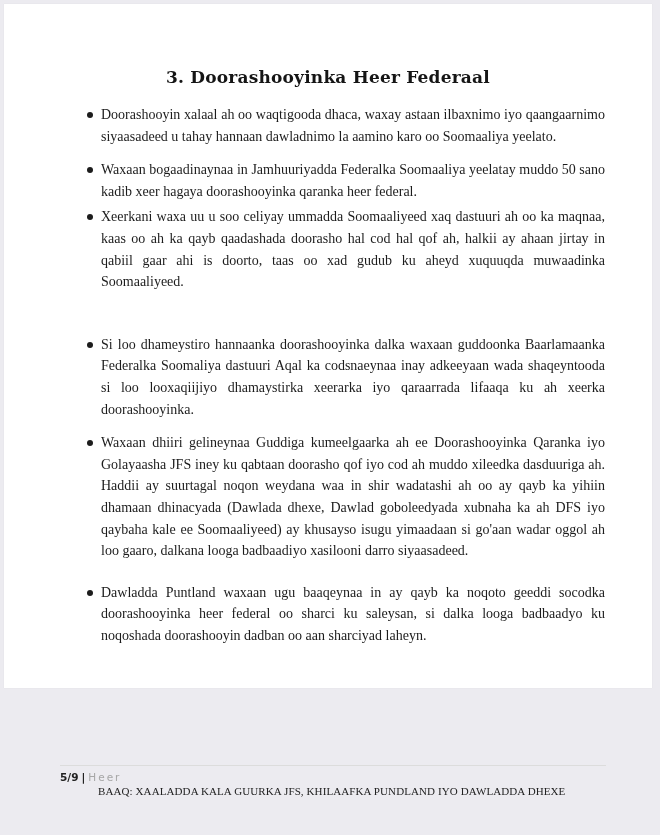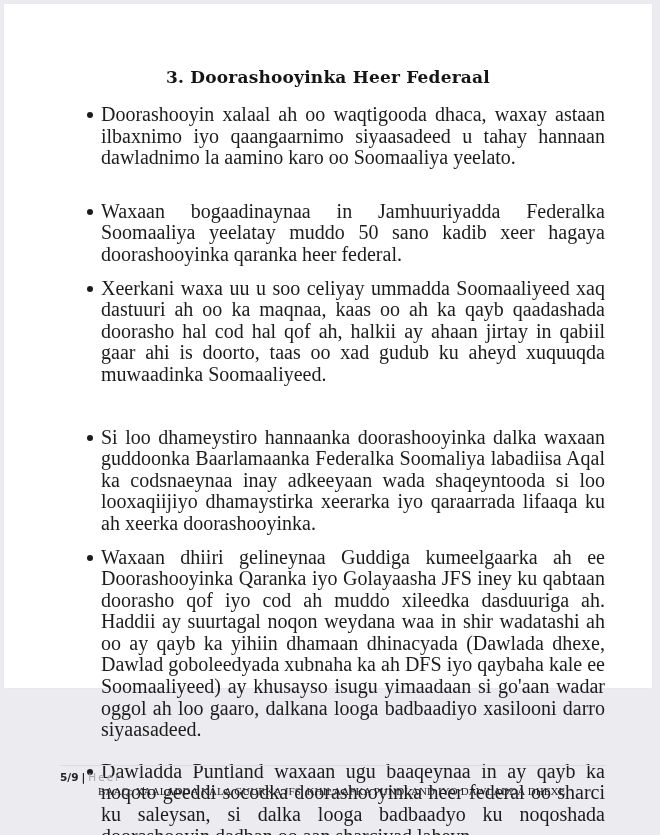--- a/index.html
+++ b/index.html
@@ -40,21 +40,21 @@
     left: 97px;
     width: 504px;
     top: 100px;
     margin: 0;
     padding: 0;
     list-style: none;
   }
   .bullet-item {
     position: relative;
     font-family: "Liberation Serif", "DejaVu Serif", serif;
-    font-size: 20px;
+    font-size: 14px;
     line-height: 21.6px;
     color: #1c1c1c;
     text-align: justify;
     margin: 0;
   }
   .bullet-dot {
     position: absolute;
     left: -14px;
     top: 8px;
     width: 6px;
@@ -99,31 +99,31 @@
 
 <div class="page">
 
   <div class="title">3. Doorashooyinka Heer Federaal</div>
 
   <ul class="bullets">
     <li class="bullet-item" style="margin-top:0px;">
       <span class="bullet-dot"></span>
       <span>Doorashooyin xalaal ah oo waqtigooda dhaca, waxay astaan ilbaxnimo iyo qaangaarnimo siyaasadeed u tahay hannaan dawladnimo la aamino karo oo Soomaaliya yeelato.</span>
     </li>
-    <li class="bullet-item" style="margin-top:32px;">
+    <li class="bullet-item" style="margin-top:12px;">
       <span class="bullet-dot"></span>
       <span>Waxaan bogaadinaynaa in Jamhuuriyadda Federalka Soomaaliya yeelatay muddo 50 sano kadib xeer hagaya doorashooyinka qaranka heer federal.</span>
     </li>
-    <li class="bullet-item" style="margin-top:12px;">
+    <li class="bullet-item" style="margin-top:4px;">
       <span class="bullet-dot"></span>
       <span>Xeerkani waxa uu u soo celiyay ummadda Soomaaliyeed xaq dastuuri ah oo ka maqnaa, kaas oo ah ka qayb qaadashada doorasho hal cod hal qof ah, halkii ay ahaan jirtay in qabiil gaar ahi is doorto, taas oo xad gudub ku aheyd xuquuqda muwaadinka Soomaaliyeed.</span>
     </li>
     <li class="bullet-item" style="margin-top:41px;">
       <span class="bullet-dot"></span>
-      <span>Si loo dhameystiro hannaanka doorashooyinka dalka waxaan guddoonka Baarlamaanka Federalka Soomaliya labadiisa Aqal ka codsnaeynaa inay adkeeyaan wada shaqeyntooda si loo looxaqiijiyo dhamaystirka xeerarka iyo qaraarrada lifaaqa ku ah xeerka doorashooyinka.</span>
+      <span>Si loo dhameystiro hannaanka doorashooyinka dalka waxaan guddoonka Baarlamaanka Federalka Soomaliya dastuuri Aqal ka codsnaeynaa inay adkeeyaan wada shaqeyntooda si loo looxaqiijiyo dhamaystirka xeerarka iyo qaraarrada lifaaqa ku ah xeerka doorashooyinka.</span>
     </li>
     <li class="bullet-item" style="margin-top:12px;">
       <span class="bullet-dot"></span>
       <span>Waxaan dhiiri gelineynaa Guddiga kumeelgaarka ah ee Doorashooyinka Qaranka iyo Golayaasha JFS iney ku qabtaan doorasho qof iyo cod ah muddo xileedka dasduuriga ah. Haddii ay suurtagal noqon weydana waa in shir wadatashi ah oo ay qayb ka yihiin dhamaan dhinacyada (Dawlada dhexe, Dawlad goboleedyada xubnaha ka ah DFS iyo qaybaha kale ee Soomaaliyeed) ay khusayso isugu yimaadaan si go'aan wadar oggol ah loo gaaro, dalkana looga badbaadiyo xasilooni darro siyaasadeed.</span>
     </li>
     <li class="bullet-item" style="margin-top:20px;">
       <span class="bullet-dot"></span>
       <span>Dawladda Puntland waxaan ugu baaqeynaa in ay qayb ka noqoto geeddi socodka doorashooyinka heer federal oo sharci ku saleysan, si dalka looga badbaadyo ku noqoshada doorashooyin dadban oo aan sharciyad laheyn.</span>
     </li>
   </ul>

